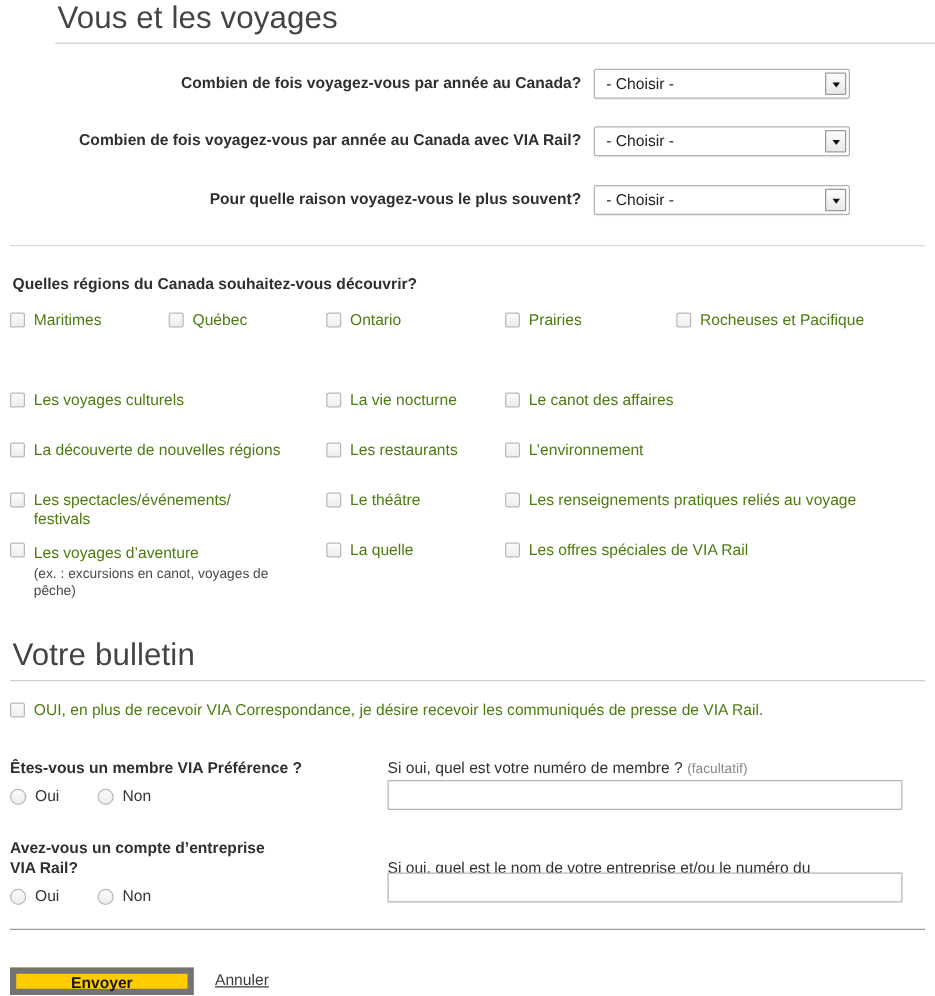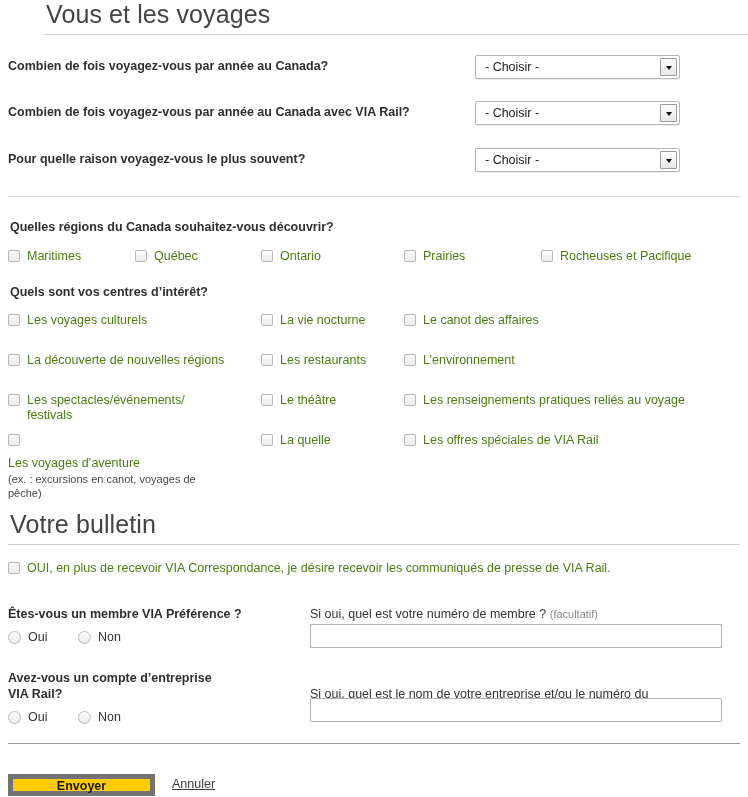--- a/index.html
+++ b/index.html
@@ -27,21 +27,21 @@
   }
 
   
   .rule-light { height: 1px; background: #d8d8d8; margin: 0; }
   .rule-dark  { height: 1px; background: #9b9b9b; margin: 0; }
 
   
   .q-row { display: flex; align-items: flex-start; }
   .q-label {
     width: 467px;
-    text-align: left;
+    text-align: right;
     font-size: 12.5px;
     font-weight: bold;
     color: #2f2f2f;
     padding-top: 4px;
     padding-right: 10px;
     line-height: 1.25;
   }
   .select-box {
     position: relative;
     width: 205px;
@@ -232,21 +232,20 @@
   </div>
   <div class="cb-item" style="left:404px; top:249px;">
     <span class="cb"></span>
     <span class="cb-text">Prairies</span>
   </div>
   <div class="cb-item" style="left:541px; top:249px;">
     <span class="cb"></span>
     <span class="cb-text">Rocheuses et Pacifique</span>
   </div>
 
-  <div class="abs group-heading" style="left:8px; top:285px;">Quels sont vos centres d’intérêt?</div>
 
   <div class="cb-item" style="left:8px; top:313px;">
     <span class="cb"></span>
     <span class="cb-text">Les voyages culturels</span>
   </div>
   <div class="cb-item" style="left:261px; top:313px;">
     <span class="cb"></span>
     <span class="cb-text">La vie nocturne</span>
   </div>
   <div class="cb-item" style="left:404px; top:313px;">
@@ -274,21 +273,21 @@
   </div>
   <div class="cb-item" style="left:261px; top:393px;">
     <span class="cb"></span>
     <span class="cb-text">Le théâtre</span>
   </div>
   <div class="cb-item" style="left:404px; top:393px;">
     <span class="cb"></span>
     <span class="cb-text">Les renseignements pratiques reliés au voyage</span>
   </div>
 
-  <div class="cb-item" style="left:8px; top:433px; width:235px;flex-direction:column;">
+  <div class="cb-item" style="left:8px; top:433px; width:235px;">
     <span class="cb"></span>
     <span style="display:block;">
       <span class="cb-text">Les voyages d’aventure</span>
       <span class="cb-hint" style="display:block;">(ex. : excursions en canot, voyages de
 pêche)</span>
     </span>
   </div>
   <div class="cb-item" style="left:261px; top:433px;">
     <span class="cb"></span>
     <span class="cb-text">La quelle</span>

